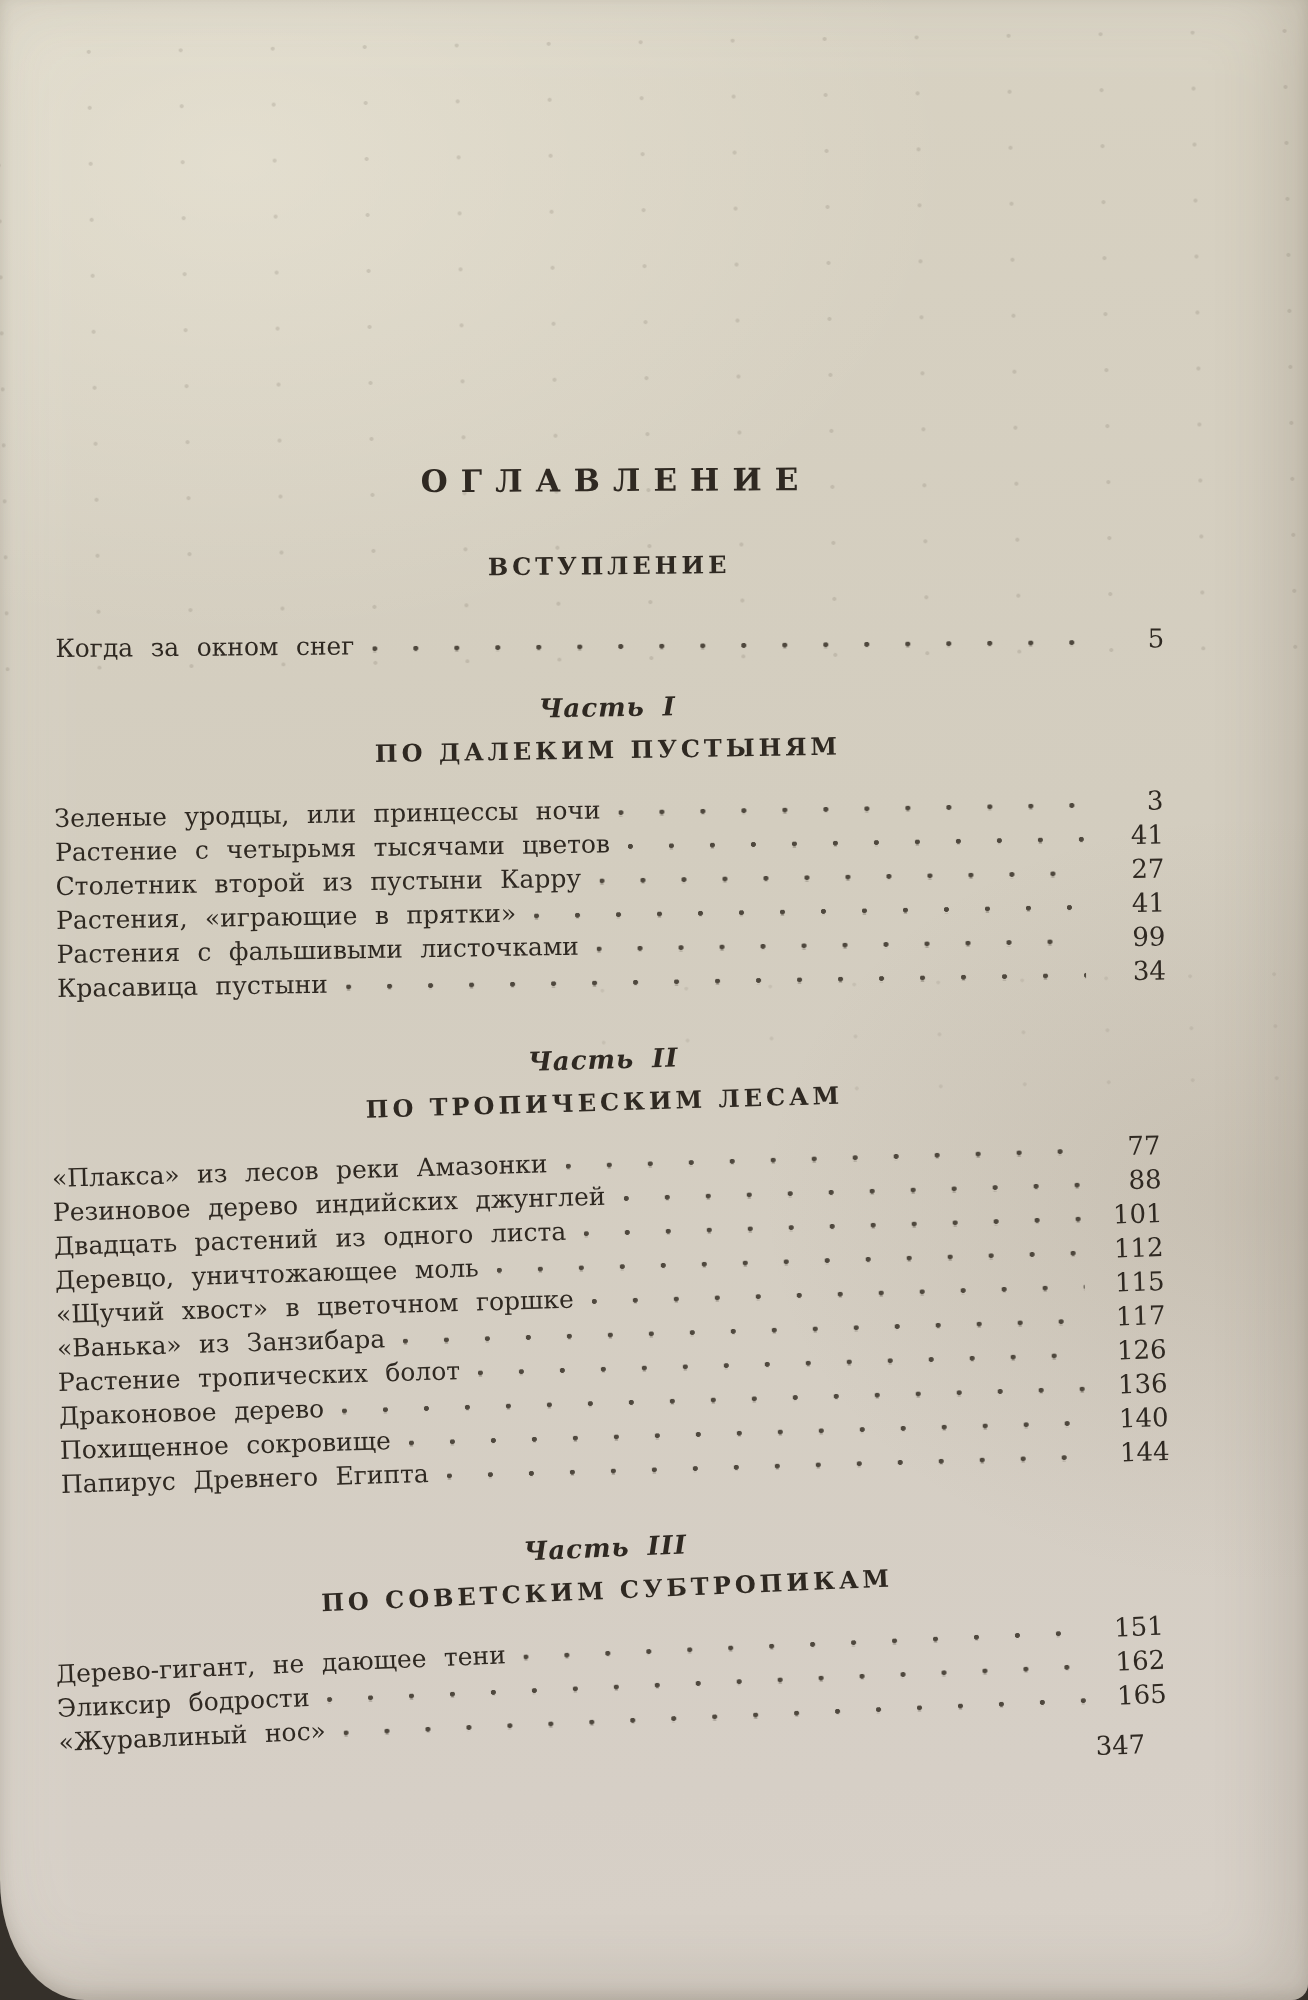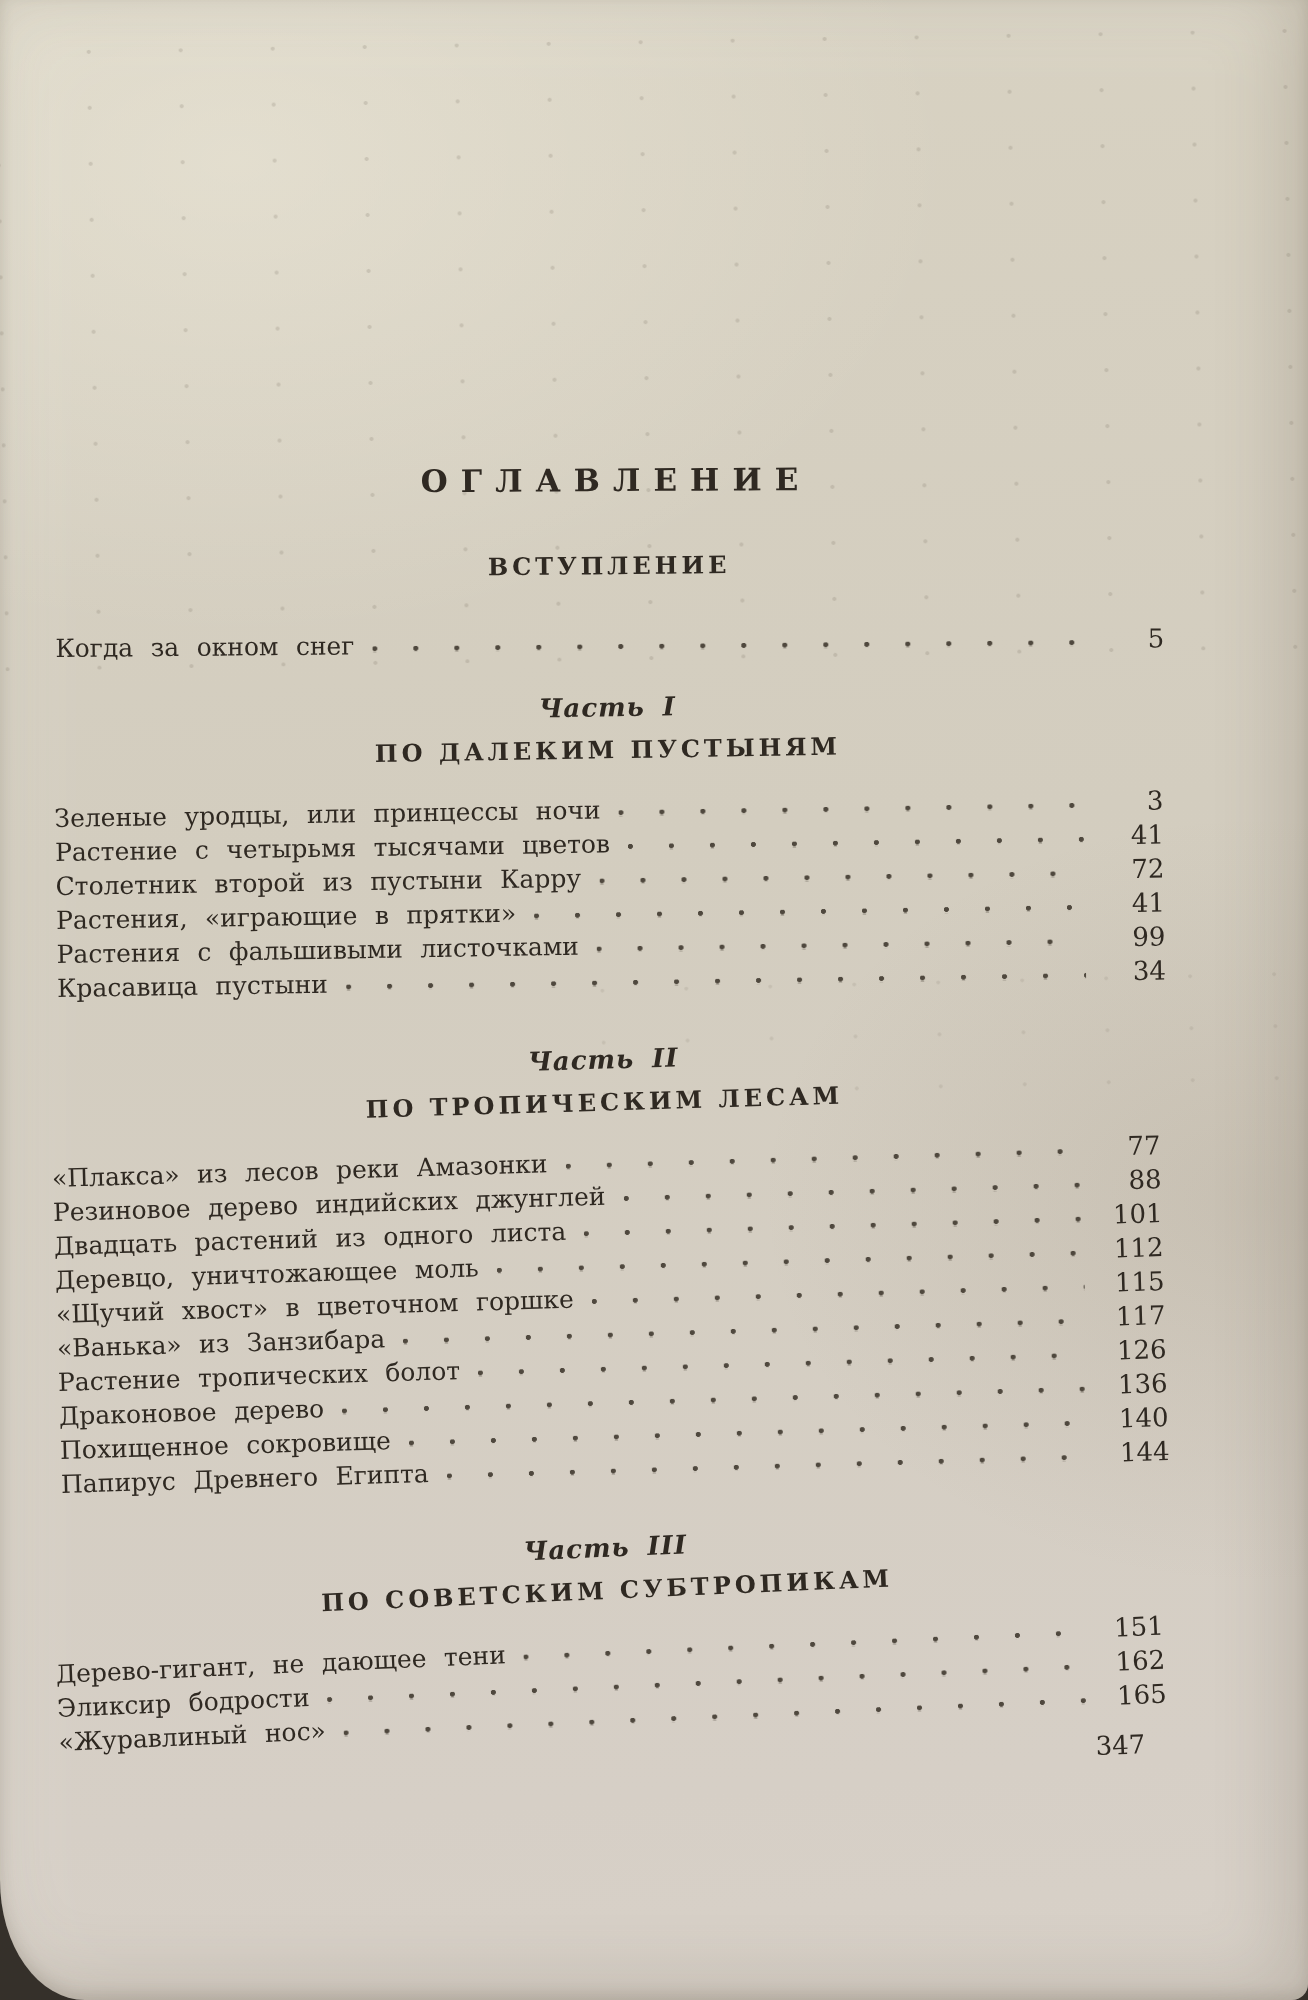--- a/index.html
+++ b/index.html
@@ -143,21 +143,21 @@
 
   <div class="row">
     <span class="etitle">Растение с четырьмя тысячами цветов</span>
     <span class="dots"></span>
     <span class="pg">41</span>
   </div>
 
   <div class="row">
     <span class="etitle">Столетник второй из пустыни Карру</span>
     <span class="dots"></span>
-    <span class="pg">72</span>
+    <span class="pg">27</span>
   </div>
 
   <div class="row">
     <span class="etitle">Растения, «играющие в прятки»</span>
     <span class="dots"></span>
     <span class="pg">41</span>
   </div>
 
   <div class="row">
     <span class="etitle">Растения с фальшивыми листочками</span>

